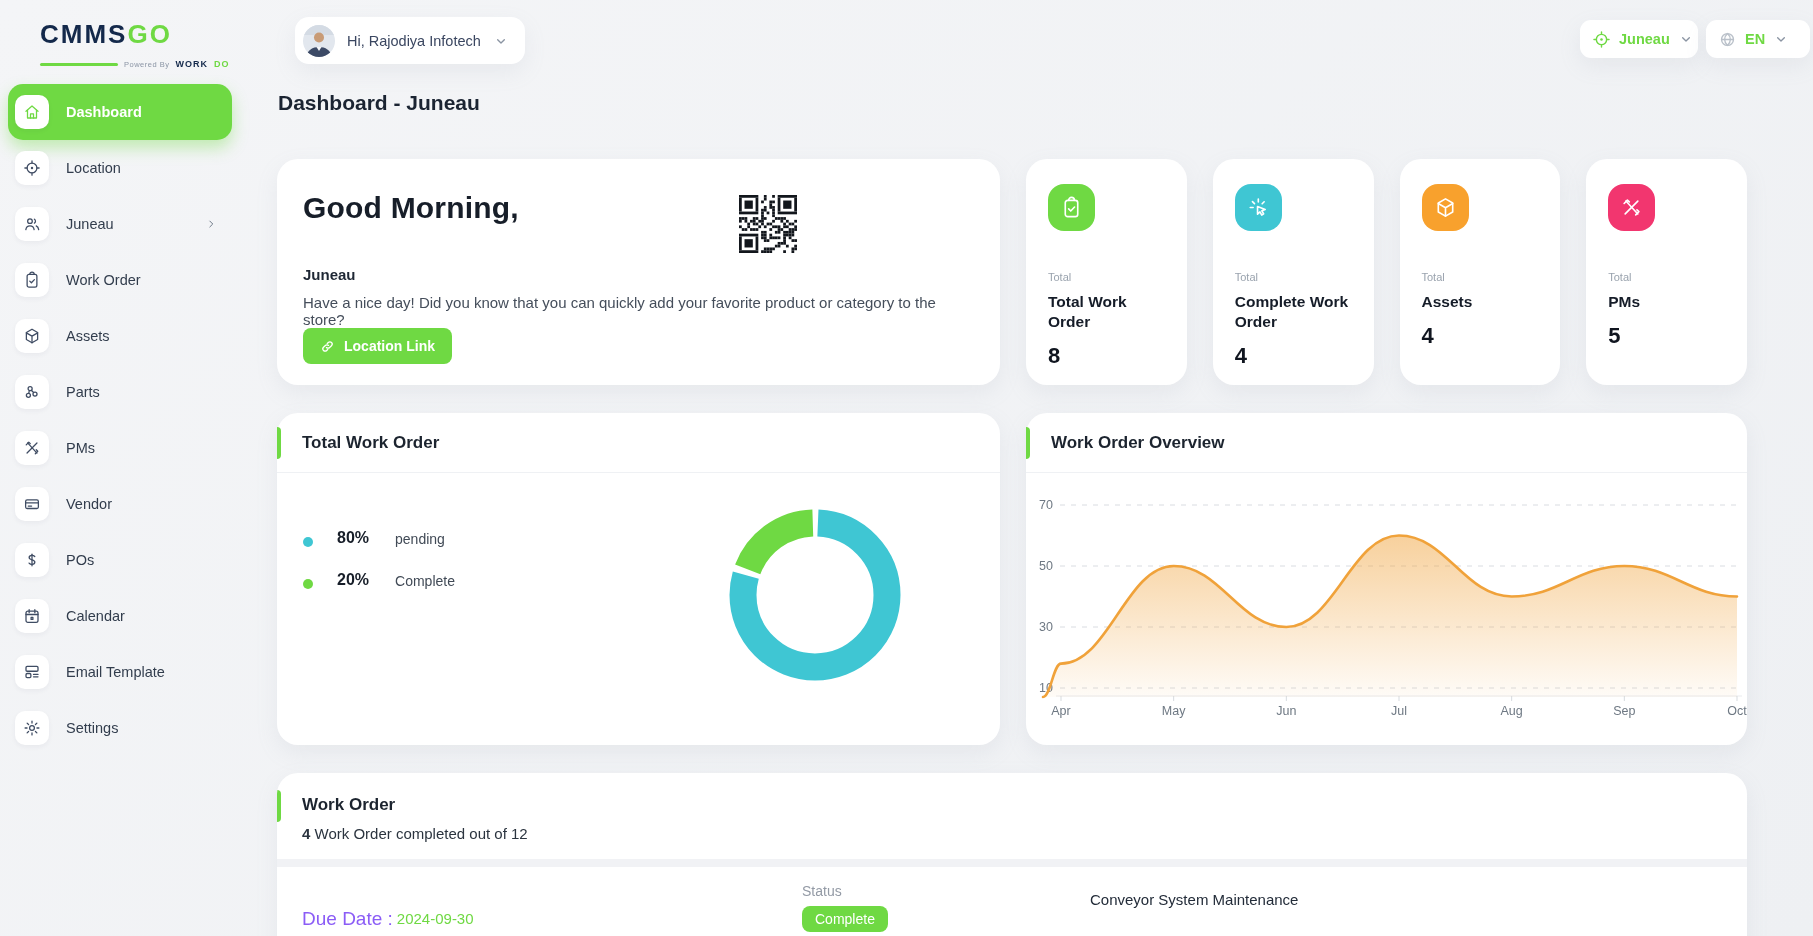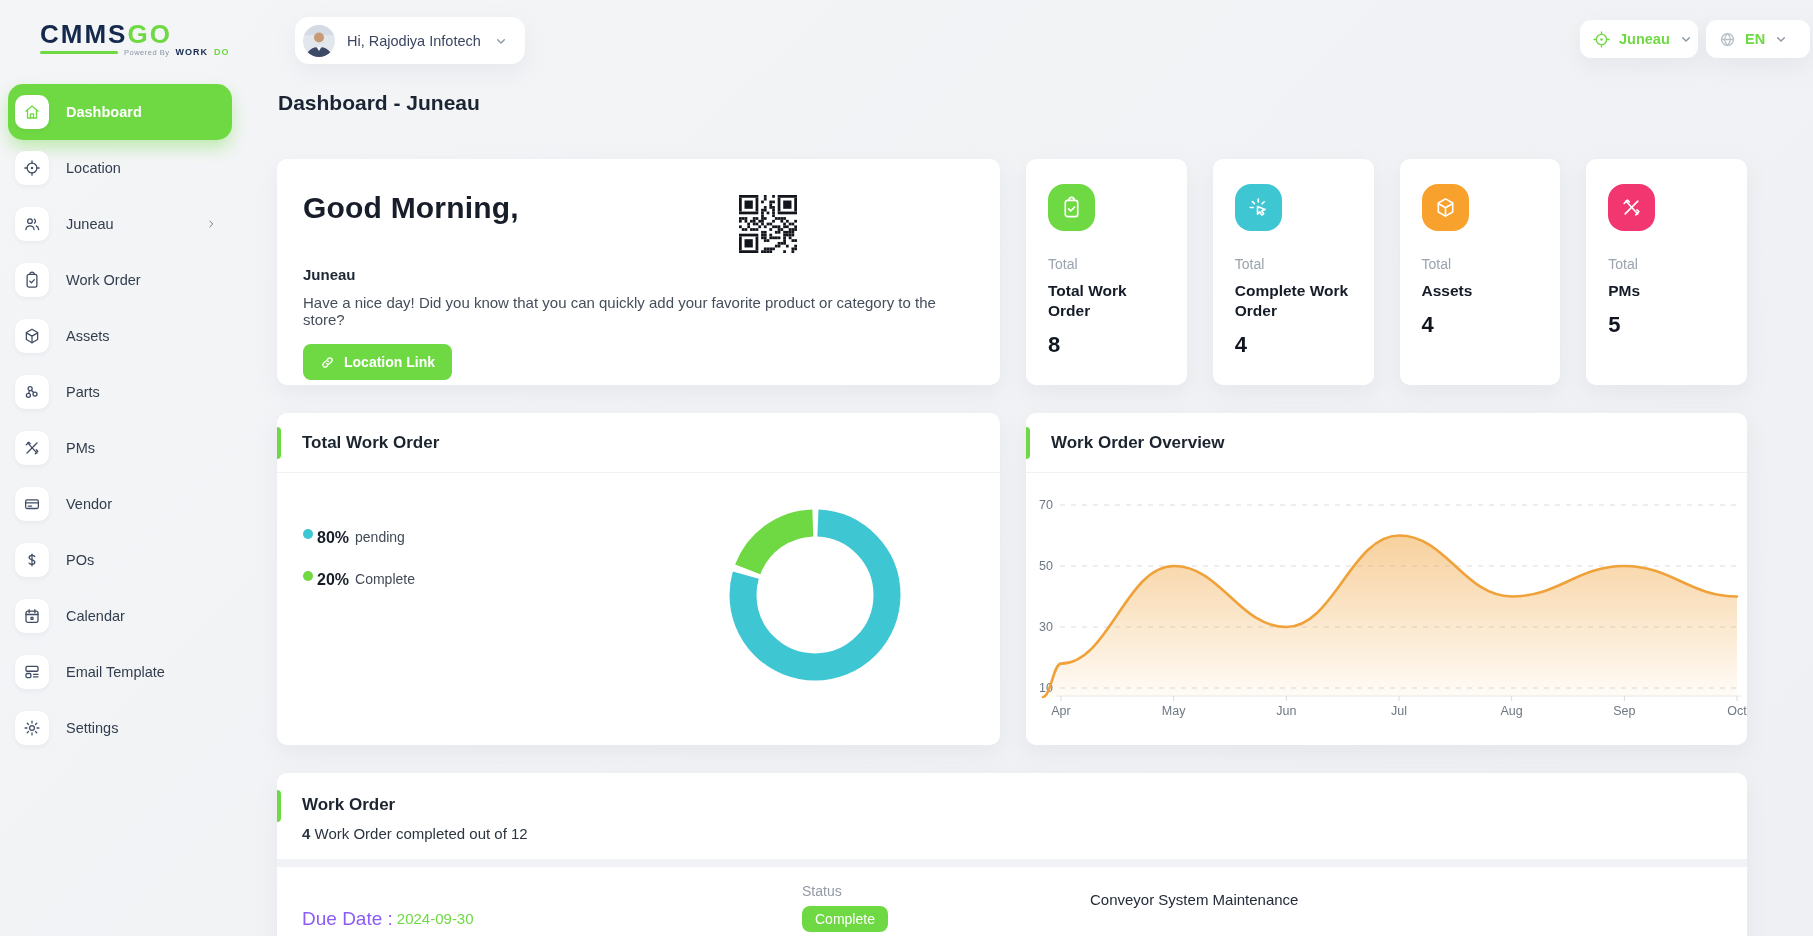--- a/index.html
+++ b/index.html
@@ -9,21 +9,21 @@
     background:linear-gradient(135deg,#f4f5f7 0%,#eef0f3 100%);
     font-family:"Liberation Sans",sans-serif;color:#222b38;
   }
   :root{--green:#6fd943;--navy:#14294b;--cardsh:0 8px 22px rgba(150,160,175,.12);}
 
   
   .topbar{position:absolute;top:12px;left:0;right:0;height:58px}
   .brand{position:absolute;left:40px;top:9px;cursor:pointer}
   .brand-main{font-size:26px;font-weight:800;letter-spacing:2px;color:var(--navy);line-height:1}
   .brand-main .accent-txt{color:var(--green)}
-  .brand-sub{display:flex;align-items:center;gap:6px;margin-top:0}
+  .brand-sub{display:flex;align-items:center;gap:6px;margin-top:12px}
   .brand-line{width:78px;height:3px;background:var(--green);border-radius:2px}
   .brand-pow{font-size:7.5px;color:#8b95a5;letter-spacing:.5px}
   .brand-work{font-size:9px;font-weight:800;color:var(--navy);letter-spacing:1px}
   .brand-do{font-size:9px;font-weight:800;color:var(--green);letter-spacing:1px}
   .user-chip{position:absolute;left:295px;top:5px;height:47px;background:#fff;border-radius:14px;
     display:flex;align-items:center;gap:12px;padding:0 16px 0 8px;box-shadow:var(--cardsh);cursor:pointer}
   .avatar{width:32px;height:32px;border-radius:50%;overflow:hidden;flex:0 0 auto}
   .user-name{font-size:14.5px;color:#3a4660}
   .chev{width:16px;height:16px;color:#8a94a2;display:inline-flex}
   .chev svg{width:16px;height:16px}
@@ -46,51 +46,51 @@
   .side-label{font-size:14.5px;font-weight:500;color:#323d4d}
   .side-chev{margin-left:auto;margin-right:14px;color:#6d7888;display:inline-flex}
   .side-chev svg{width:14px;height:14px}
   .side-item.active{background:var(--green);box-shadow:0 8px 16px rgba(111,217,67,.38)}
   .side-item.active .side-label{color:#fff;font-weight:700}
   .side-item.active .side-ic{color:var(--green)}
 
   
   .content{position:absolute;left:277px;top:78px;width:1470px}
   .page-title{font-size:21px;font-weight:700;color:#1b2432;margin:13px 0 0 1px}
-  .card{background:#fff;border-radius:10px;box-shadow:var(--cardsh)}
+  .card{background:#fff;border-radius:21px;box-shadow:var(--cardsh)}
 
   .row1{display:flex;gap:26px;margin-top:44px}
   .greet-card{width:723px;height:226px;position:relative;padding:32px 26px 0 26px;flex:0 0 auto}
   .greet-card h2{font-size:30px;font-weight:600;color:#171e29;letter-spacing:.2px}
   .qr{position:absolute;left:462px;top:36px;width:58px;height:58px}
   .greet-who{margin-top:41px;font-size:15px;font-weight:700;color:#1e2734}
   .greet-msg{margin-top:11px;font-size:15px;color:#454e5b}
-  .greet-btn{margin-top:16px;display:inline-flex;align-items:center;gap:9px;background:var(--green);
+  .greet-btn{display:inline-flex;align-items:center;gap:9px;background:var(--green);
     color:#fff;border:none;border-radius:8px;height:36px;padding:0 17px;font-size:14px;font-weight:600;
     font-family:inherit;cursor:pointer}
   .greet-btn .ic{display:inline-flex}
   .greet-btn .ic svg{width:15px;height:15px}
 
   .stat-cards{flex:1;display:grid;grid-template-columns:repeat(4,1fr);gap:26px}
   .stat-card{height:226px;padding:25px 22px}
   .stat-ic{width:47px;height:47px;border-radius:16px;display:grid;place-items:center;color:#fff}
   .stat-ic svg{width:23px;height:23px}
-  .stat-total{margin-top:25px;font-size:14px;color:#9aa3ae}
+  .stat-total{margin-top:40px;font-size:11px;color:#9aa3ae}
   .stat-name{margin-top:9px;font-size:15.5px;font-weight:700;color:#151c28;line-height:1.3}
   .stat-value{margin-top:11px;font-size:22px;font-weight:700;color:#10151f}
 
   .row2{display:flex;gap:26px;margin-top:28px}
   .panel{position:relative}
   .donut-panel{width:723px;height:332px}
   .chart-panel{width:721px;height:332px}
   .panel-head{height:60px;display:flex;align-items:center;padding-left:25px;border-bottom:1px solid #eff1f4;position:relative}
   .accent-bar{position:absolute;left:0;top:14px;width:4px;height:32px;background:var(--green);border-radius:0 4px 4px 0}
   .panel-title{font-size:17px;font-weight:700;color:#1c242f}
   .legend{position:absolute;left:26px;top:116px;display:flex;flex-direction:column;gap:24px}
-  .leg-item{display:flex;align-items:flex-start;gap:4px}
+  .leg-item{display:flex;align-items:flex-end;gap:24px}
   .leg-dot{width:10px;height:10px;border-radius:50%}
   .leg-pct{font-size:16px;font-weight:700;color:#171e29}
   .leg-lab{font-size:14px;color:#414a56;margin-left:2px}
   .donut-svg{position:absolute;right:92px;top:89px}
   .chart-svg{position:absolute;left:0;top:58px}
   .chart-svg text{font-family:"Liberation Sans",sans-serif}
 
   .row3{margin-top:28px}
   .wo-panel{width:1470px;height:240px;position:relative;overflow:hidden}
   .wo-head{position:relative;padding:22px 0 0 25px}

